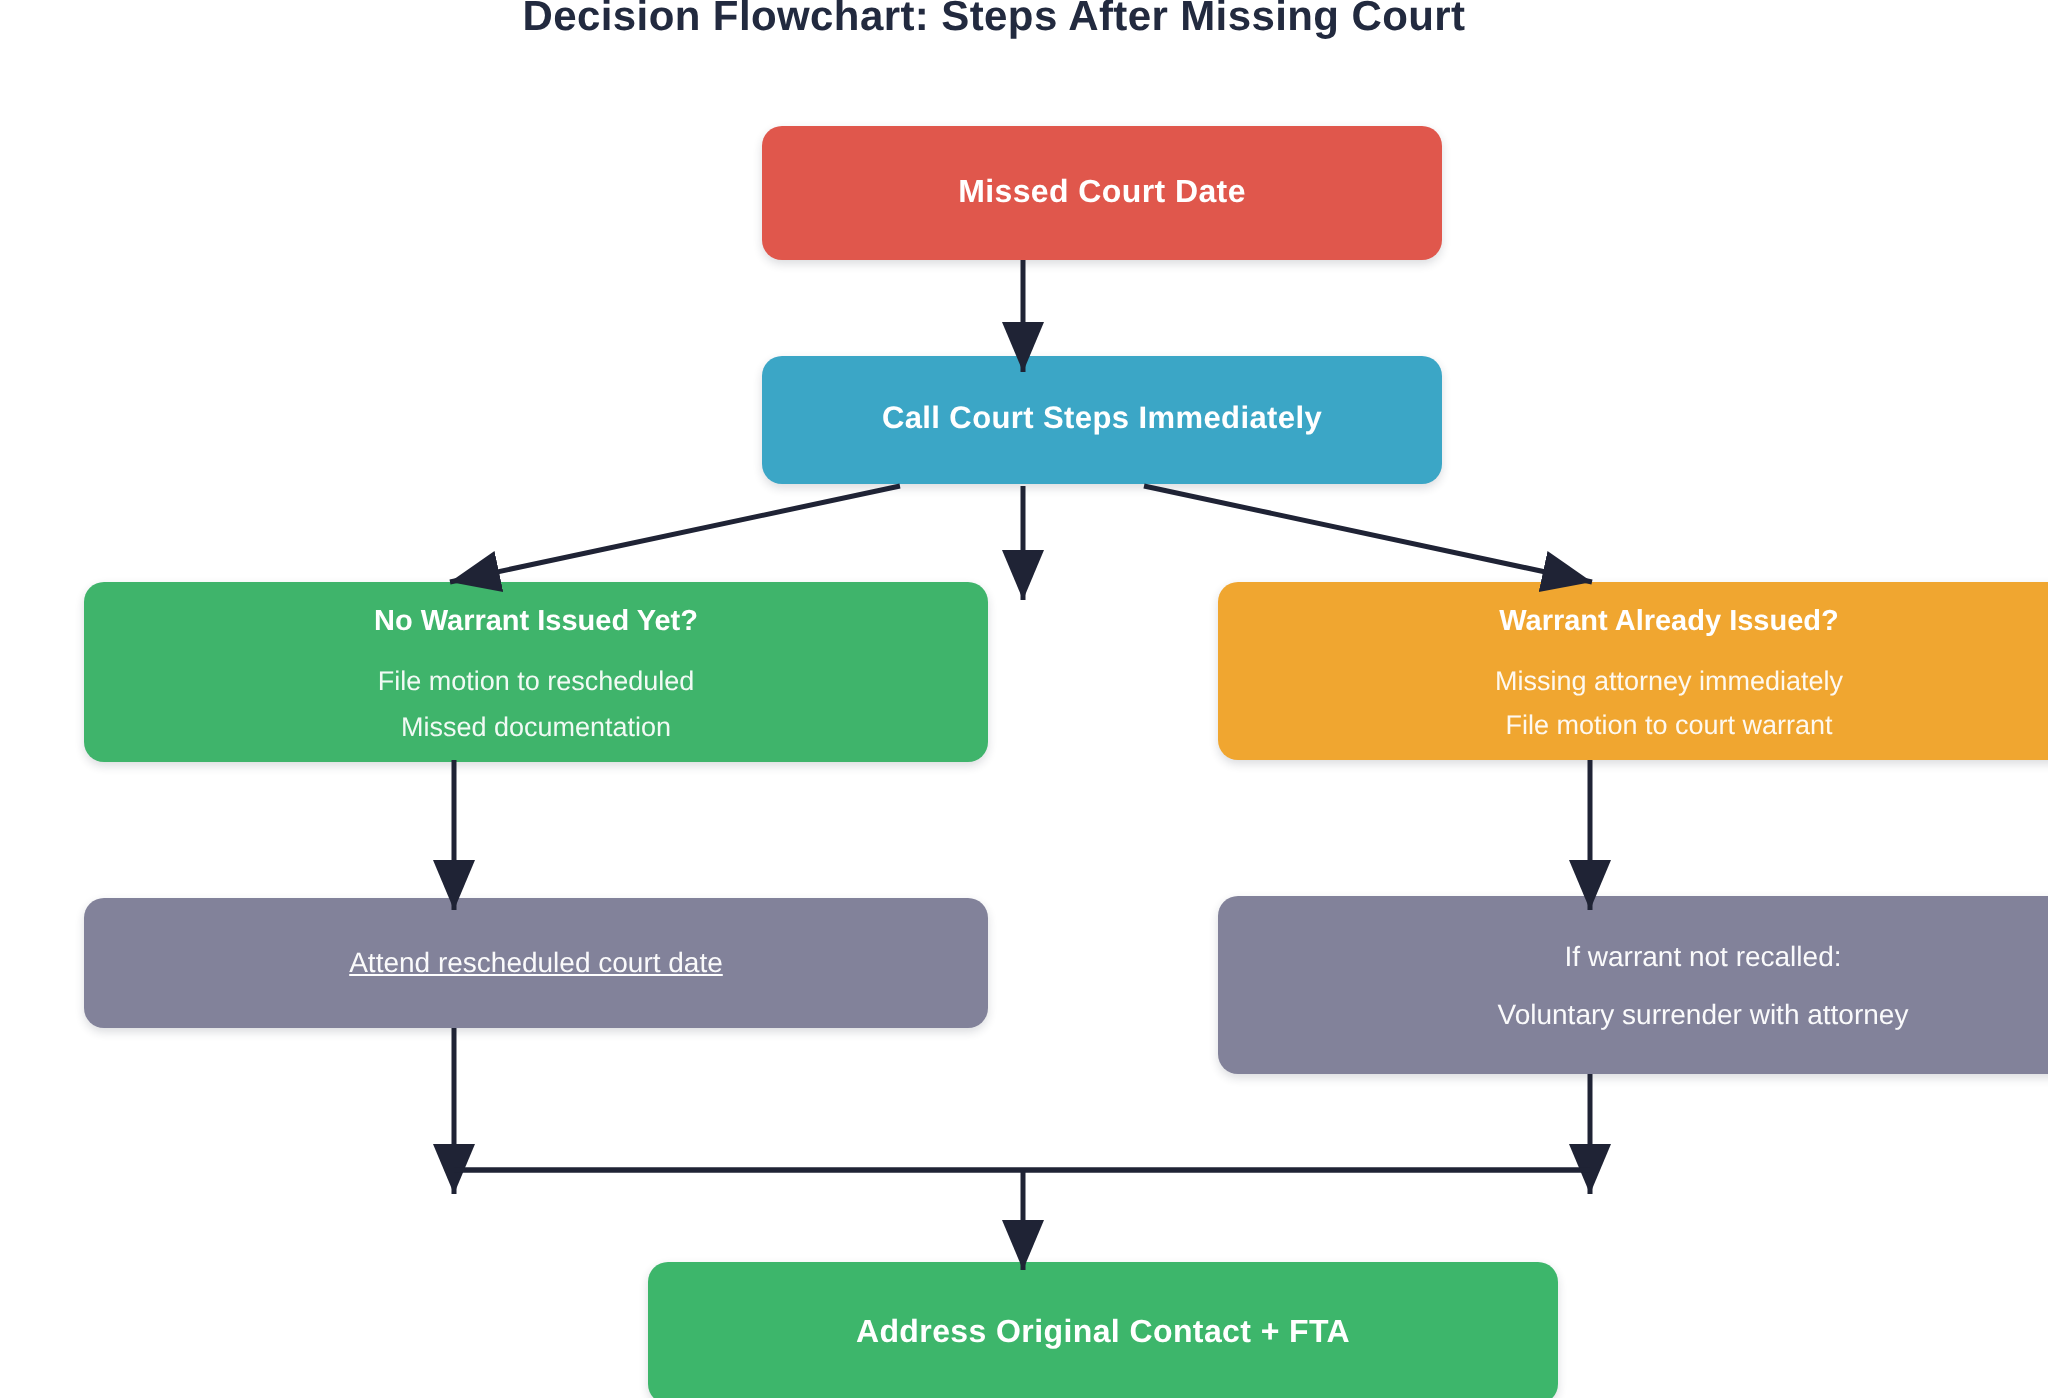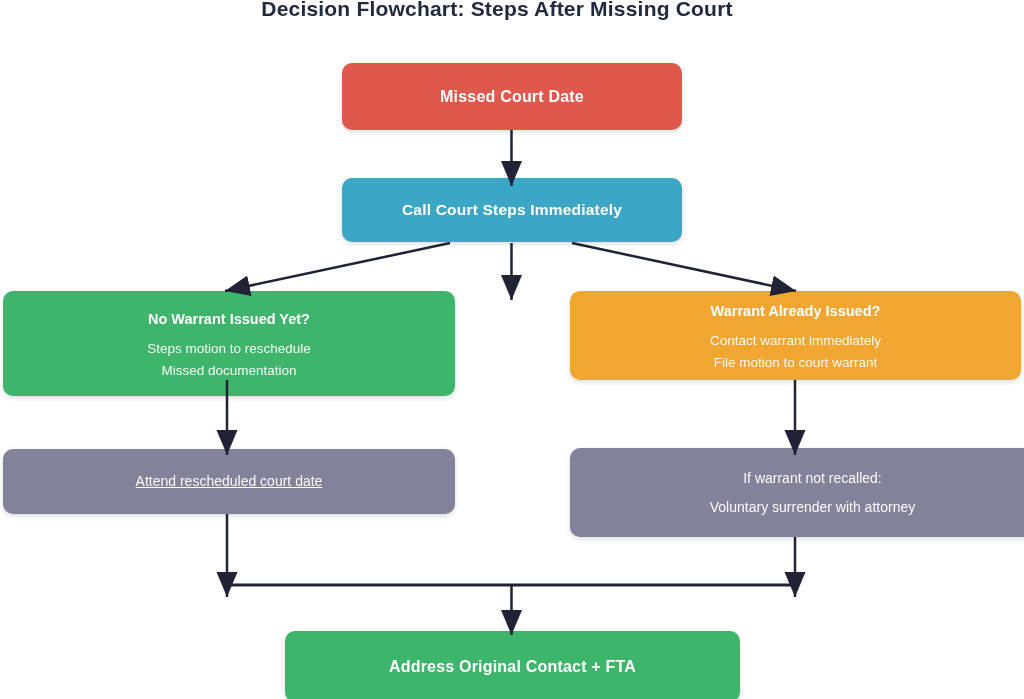--- a/index.html
+++ b/index.html
@@ -30,20 +30,21 @@
     position: absolute;
     border-radius: 10px;
     color: #ffffff;
     display: flex;
     flex-direction: column;
     align-items: center;
     justify-content: center;
     text-align: center;
     box-shadow: 0 2px 5px rgba(30, 35, 53, 0.16);
     box-sizing: border-box;
+    margin-left: 39px;
   }
   .node .node-label {
     font-weight: bold;
     font-size: 16px;
     letter-spacing: 0.2px;
   }
   .node .node-heading {
     font-weight: bold;
     font-size: 14.5px;
     line-height: 20px;
@@ -55,21 +56,21 @@
     color: rgba(255,255,255,0.93);
   }
   .node .node-text {
     font-size: 14px;
     line-height: 29px;
     color: rgba(255,255,255,0.96);
   }
 
   #node-missed   { left: 342px; top:  63px; width: 340px; height: 67px; background: #E0574C; }
   #node-call     { left: 342px; top: 178px; width: 340px; height: 64px; background: #3BA6C6; }
-  #node-nowarrant{ left:   3px; top: 291px; width: 452px; height: 105px; background: #3FB46B; padding-top: 4px; }
+  #node-nowarrant{ left:   3px; top: 291px; width: 452px; height: 90px; background: #3FB46B; padding-top: 4px; }
   #node-warrant  { left: 570px; top: 291px; width: 451px; height: 89px; background: #F0A630; padding-top: 4px; text-align: center; }
   #node-attend   { left:   3px; top: 449px; width: 452px; height: 65px; background: #82829A; text-decoration: underline; }
   #node-recall   { left: 570px; top: 448px; width: 485px; height: 89px; background: #82829A; border-radius: 10px; }
   #node-address  { left: 285px; top: 631px; width: 455px; height: 71px; background: #3DB66B; }
 
   #arrow-layer {
     position: absolute;
     left: 0; top: 0;
     width: 1024px;
     height: 699px;
@@ -107,27 +108,27 @@
   <div class="node" id="node-missed">
     <div class="node-label">Missed Court Date</div>
   </div>
 
   <div class="node" id="node-call">
     <div class="node-label" style="font-size:15.5px">Call Court Steps Immediately</div>
   </div>
 
   <div class="node" id="node-nowarrant">
     <div class="node-heading">No Warrant Issued Yet?</div>
-    <div class="node-line">Steps motion to reschedule</div>
+    <div class="node-line">File motion to rescheduled</div>
     <div class="node-line">Missed documentation</div>
   </div>
 
   <div class="node" id="node-warrant">
     <div class="node-heading">Warrant Already Issued?</div>
-    <div class="node-line">Contact warrant immediately</div>
+    <div class="node-line">Missing attorney immediately</div>
     <div class="node-line">File motion to court warrant</div>
   </div>
 
   <div class="node" id="node-attend">
     <div class="node-text">Attend rescheduled court date</div>
   </div>
 
   <div class="node" id="node-recall">
     <div class="node-text">If warrant not recalled:</div>
     <div class="node-text">Voluntary surrender with attorney</div>

